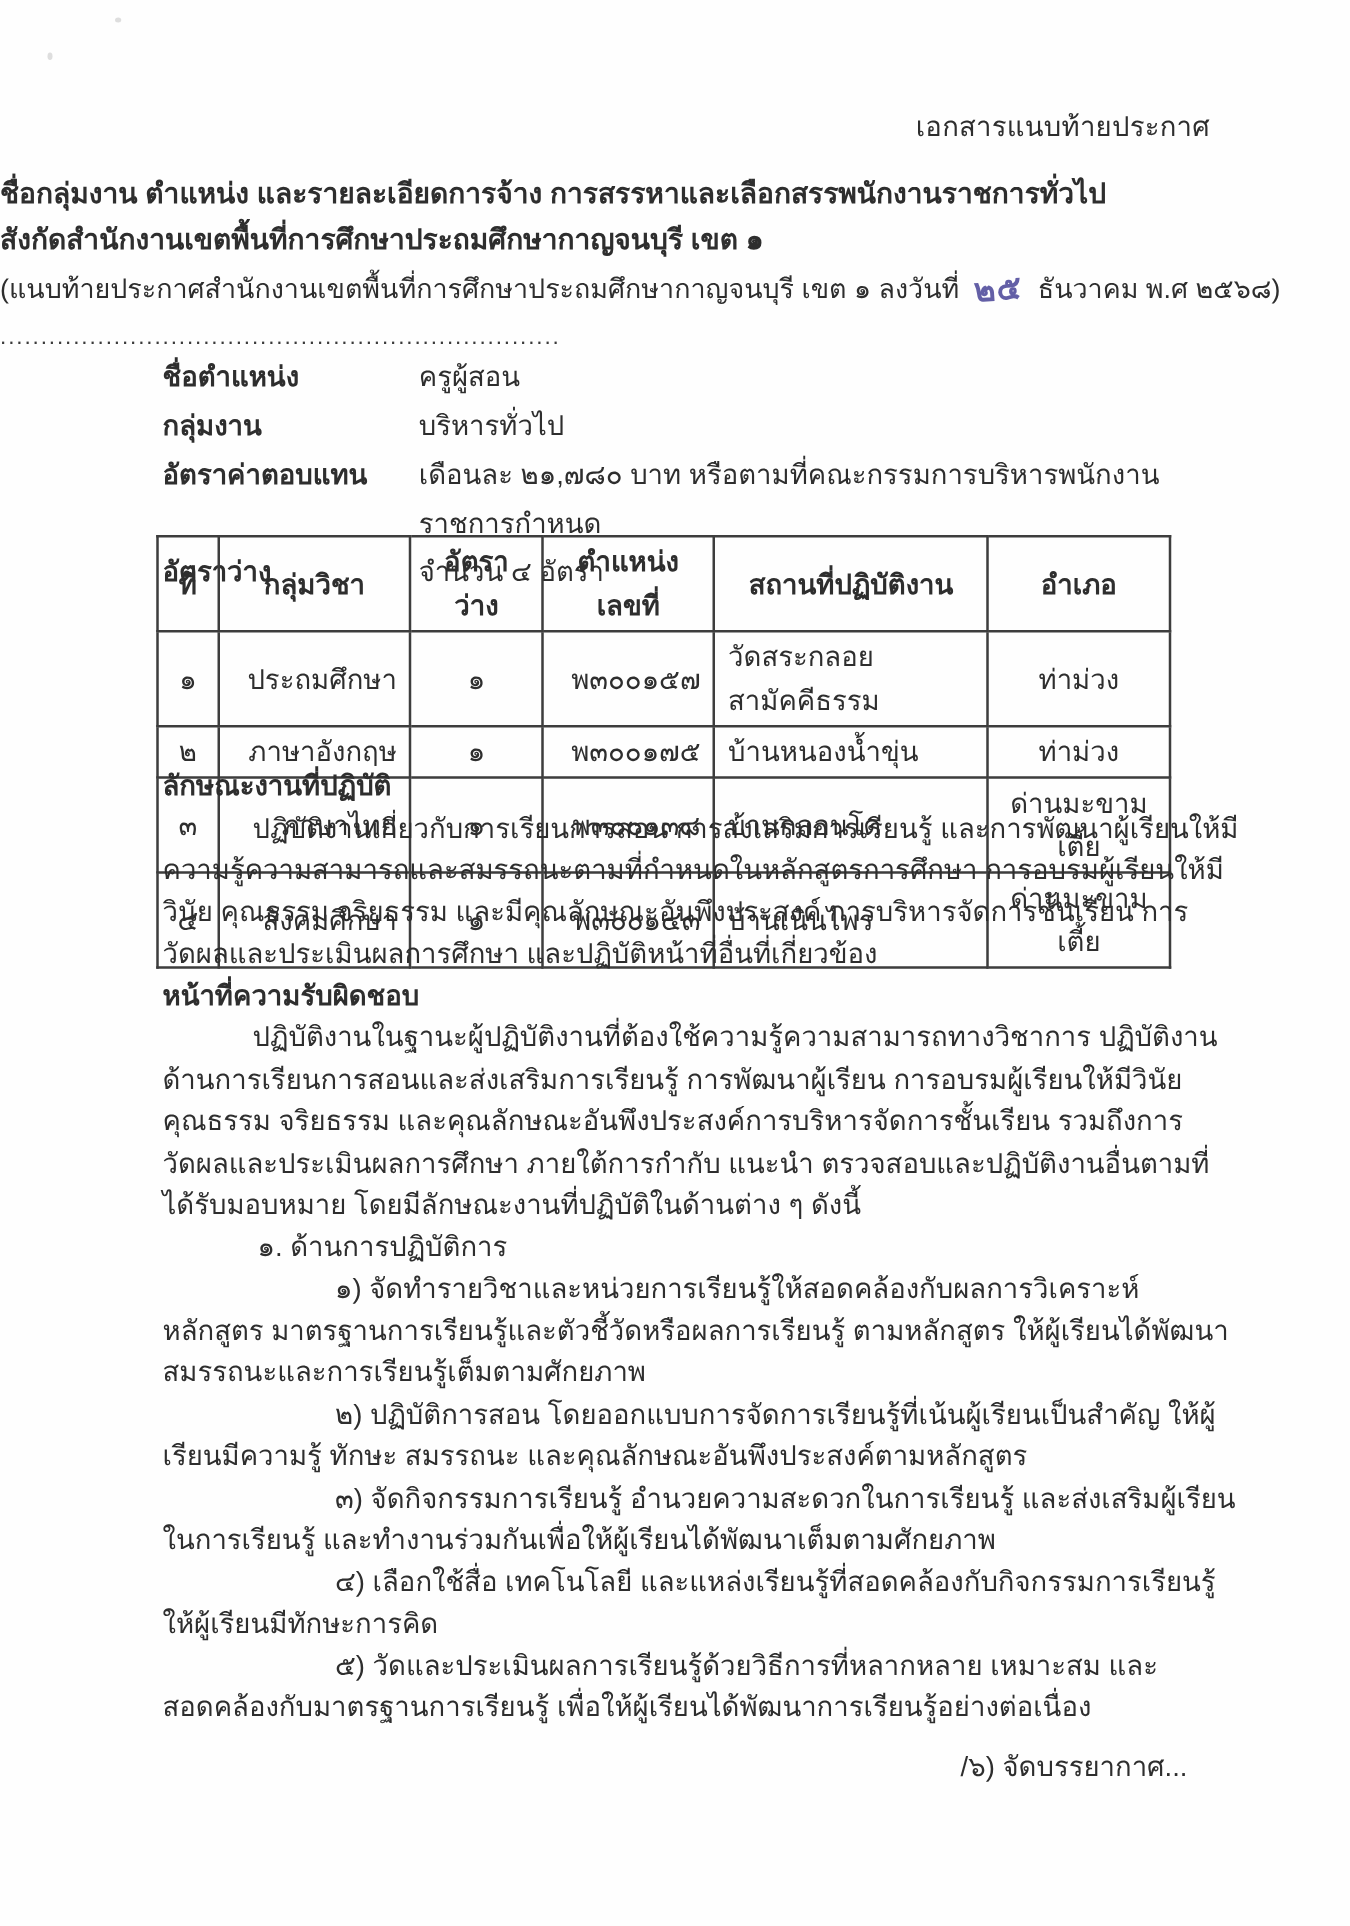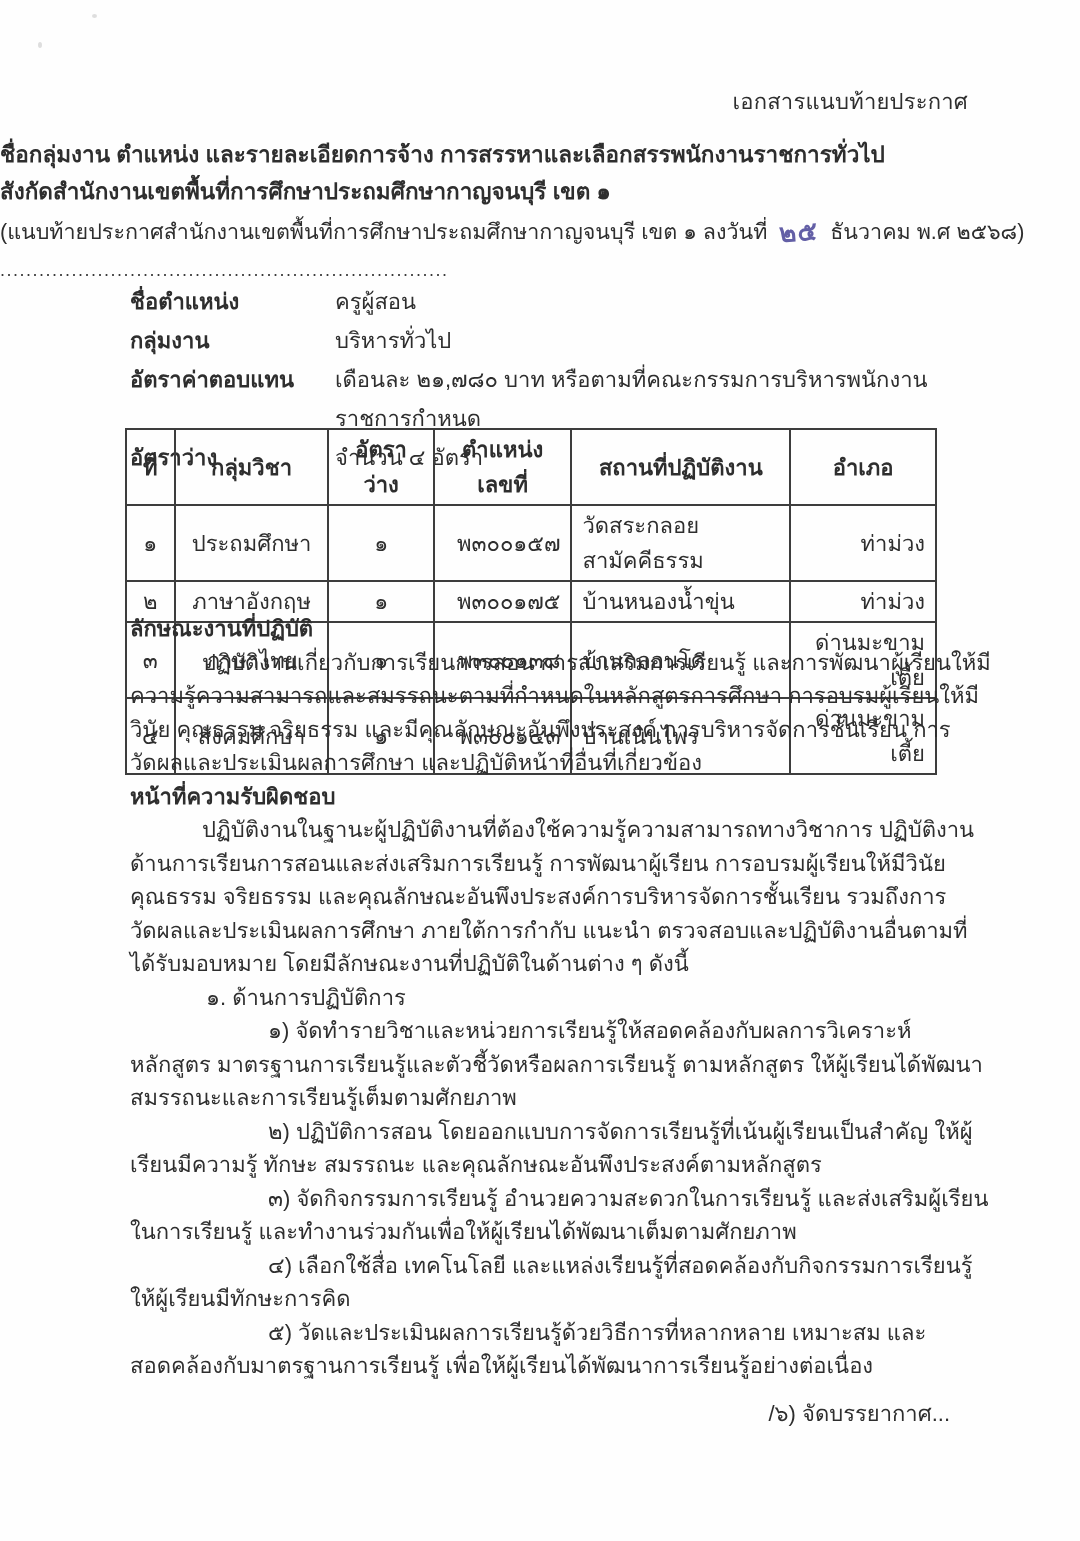--- a/index.html
+++ b/index.html
@@ -34,25 +34,25 @@
 
   .vacancy-table {
     position:absolute; top:428px; left:125px; width:812px;
     border-collapse:collapse; font-size:22px; table-layout:fixed;
   }
   .vacancy-table th, .vacancy-table td {
     border:2px solid #3d3d3d; padding:2px 10px; height:41px;
   }
   .vacancy-table th { font-weight:bold; text-align:center; }
   .col-no    { width:6%;  text-align:center; }
-  .col-group { width:19%; text-align:center; }
+  .col-group { width:19%; text-align:right; }
   .col-rate  { width:13%; text-align:center; }
   .col-posno { width:17%; text-align:right; }
   .col-place { width:27%; text-align:left; }
-  .col-dist  { width:18%; text-align:right; }
+  .col-dist  { width:18%; text-align:center; }
 
   .body-text { position:absolute; top:612px; left:130px; width:862px; font-size:22px; line-height:33.5px; }
   .sec-heading { font-weight:bold; }
   .para { text-indent:72px; }
   .ops-heading { font-weight:normal; padding-left:76px; }
   .item { text-indent:138px; }
   .footer-note {
     position:absolute; top:1396px; right:130px; font-size:22px;
   }
 </style>

